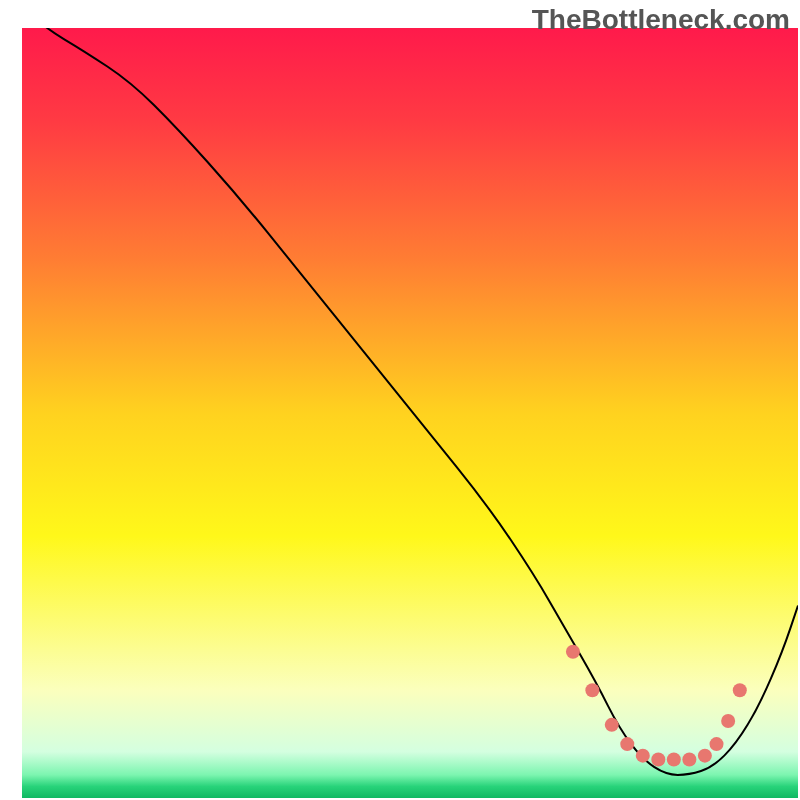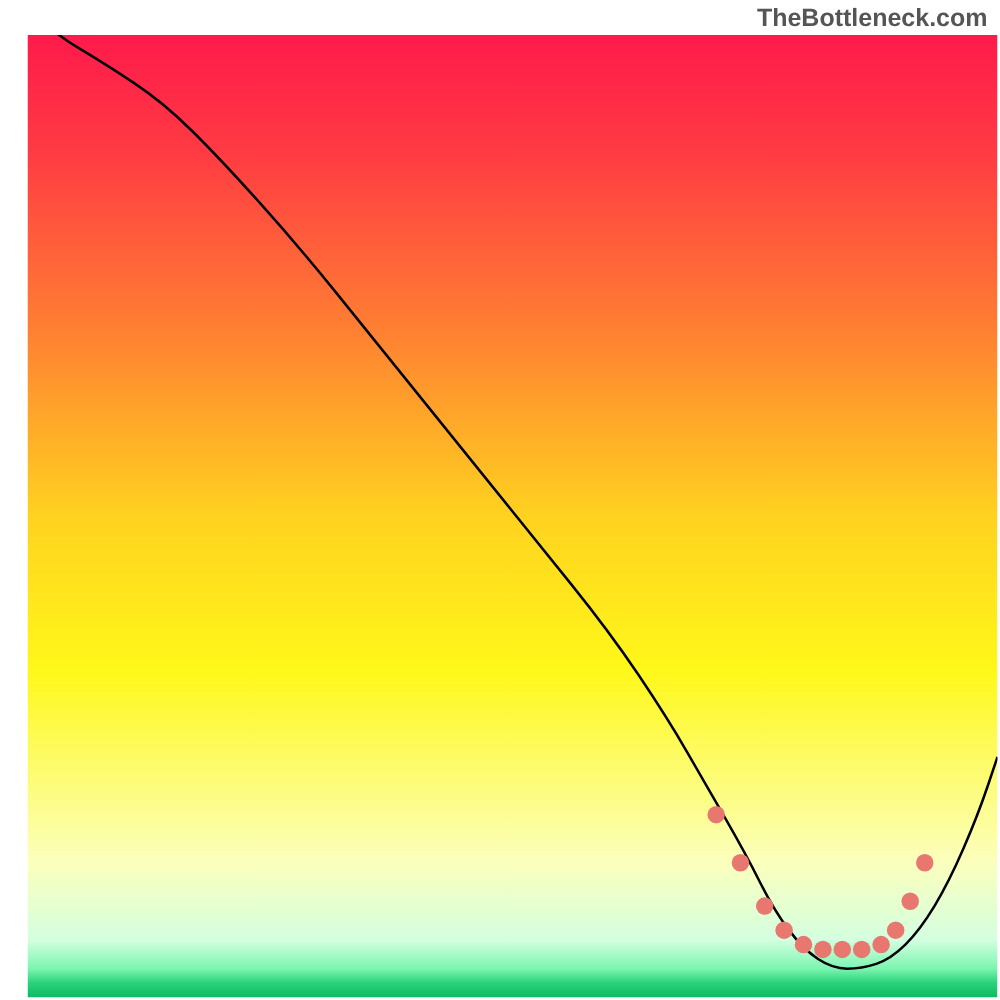--- a/index.html
+++ b/index.html
@@ -7,21 +7,21 @@
   .chart-container {
     position: relative;
     width: 800px;
     height: 800px;
   }
   .watermark {
     position: absolute;
     top: 4px;
     right: 10px;
     font-family: Arial, sans-serif;
-    font-size: 20px;
+    font-size: 28px;
     font-weight: bold;
     color: #555;
     z-index: 10;
   }
   svg.plot {
     position: absolute;
     top: 0;
     left: 0;
     width: 800px;
     height: 800px;

